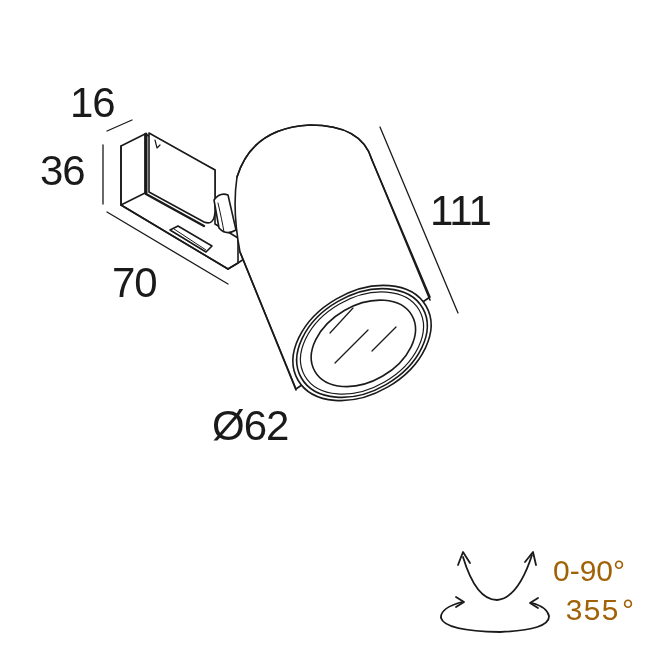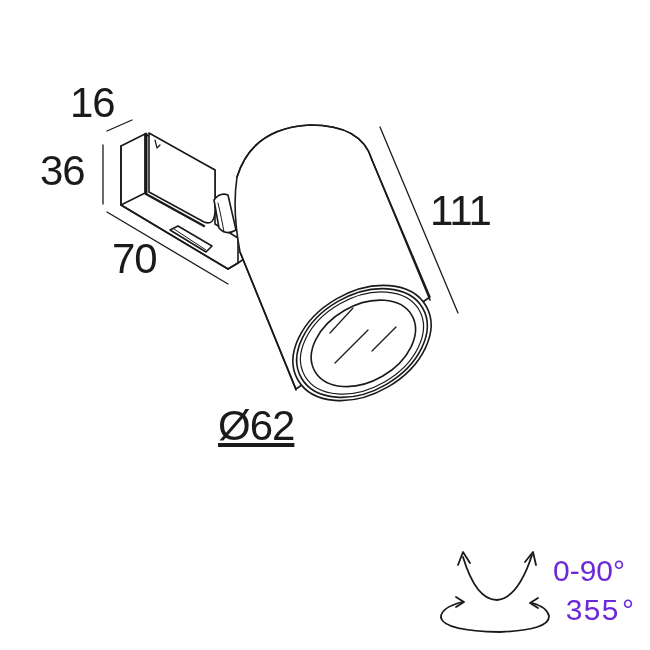--- a/index.html
+++ b/index.html
@@ -1,19 +1,19 @@
 <!DOCTYPE html>
 <html><head>
 <meta charset="utf-8">
 <style>
   html, body { margin: 0; padding: 0; background: #ffffff; }
   body { width: 650px; height: 650px; position: relative; overflow: hidden; font-family: "Liberation Sans", sans-serif; }
   svg { position: absolute; left: 0; top: 0; }
   .dim { position: absolute; color: #1a1a1a; font-family: "Liberation Sans", sans-serif; font-size: 42px; line-height: 1; letter-spacing: -1px; }
-  .rot { position: absolute; color: #6d28d9; font-family: "Liberation Sans", sans-serif; font-size: 30px; line-height: 1; }
+  .rot { position: absolute; color: #a16207; font-family: "Liberation Sans", sans-serif; font-size: 30px; line-height: 1; }
 </style>
 </head>
 <body>
 
 <svg width="650" height="650" viewBox="0 0 650 650" fill="none" stroke="#1a1a1a" stroke-width="1.6" stroke-linejoin="round" stroke-linecap="round">
 
   <g stroke-width="1.3">
     <line x1="107" y1="131" x2="132" y2="120"></line>
     <line x1="103" y1="145" x2="103" y2="204"></line>
     <line x1="107" y1="212" x2="228" y2="284"></line>
@@ -66,18 +66,18 @@
   </g>
   <g stroke-width="1.8">
     <path d="M462 602 Q440 608 441 618 Q445 631 500 632 Q550 630 549 616 Q547 607 532 603"></path>
     <path d="M456 597 L464 602 L456 607" fill="none"></path>
     <path d="M538 598 L530 603 L538 608" fill="none"></path>
   </g>
 </svg>
 
 <div class="dim" style="left:70px; top:82px;">16</div>
 <div class="dim" style="left:40px; top:150px;">36</div>
-<div class="dim" style="left:112px; top:238px;text-align:center;">70</div>
+<div class="dim" style="left:112px; top:262px;text-align:center;">70</div>
 <div class="dim" style="left:430px; top:190px;">111</div>
-<div class="dim" style="left:218px; top:405px;text-decoration:underline;">Ø62</div>
+<div class="dim" style="left:212px; top:405px;">Ø62</div>
 
 <div class="rot" style="left:553px; top:556px;">0-90°</div>
 <div class="rot" style="left:565px; top:597px;font-family:Liberation Mono, monospace;">355°</div>
 
 </body></html>

